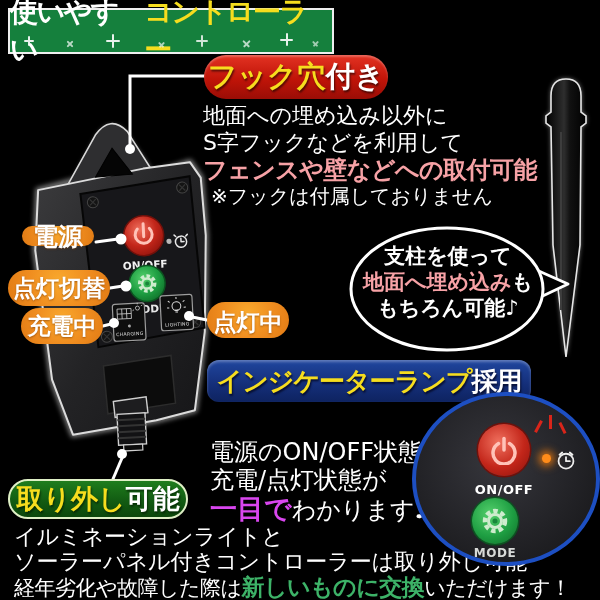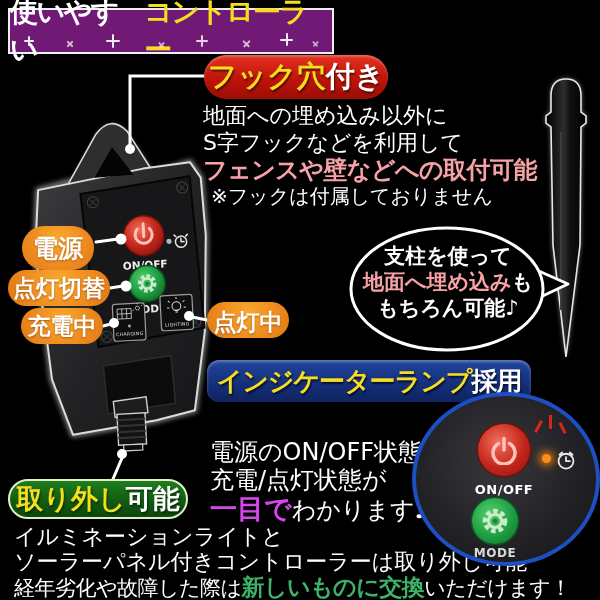--- a/index.html
+++ b/index.html
@@ -157,21 +157,21 @@
       <circle cx="189" cy="316" r="5"></circle>
       <circle cx="122" cy="454" r="5"></circle>
     </g>
 
     <g>
       <polygon points="532,268 568,284 530,302" fill="#000" stroke="#fff" stroke-width="3" stroke-linejoin="round"></polygon>
       <ellipse cx="447" cy="289" rx="96" ry="61" fill="#000" stroke="#fff" stroke-width="3"></ellipse>
     </g>
   </svg>
 
-  <div class="abs" style="left:8px;top:8px;width:322px;height:42px;background:#701a75;border:2px solid #efefef;
+  <div class="abs" style="left:8px;top:8px;width:322px;height:42px;background:#15803d;border:2px solid #efefef;
        display:flex;align-items:center;justify-content:center;font-weight:bold;font-size:28px;letter-spacing:-1.5px;z-index:2;">
     <span style="color:#fff;">使いやすい</span>
       <span style="color:#f6dd1e;">コントローラー</span>
     <span class="spark" style="left:14px;top:26px;width:10px;height:10px;"></span>
     <span class="spark d45" style="left:56px;top:30px;width:8px;height:8px;opacity:.7;"></span>
     <span class="spark" style="left:96px;top:24px;width:14px;height:14px;"></span>
     <span class="spark d45" style="left:148px;top:31px;width:7px;height:7px;opacity:.65;"></span>
     <span class="spark" style="left:186px;top:25px;width:12px;height:12px;opacity:.8;"></span>
     <span class="spark d45" style="left:232px;top:29px;width:9px;height:9px;opacity:.7;"></span>
     <span class="spark" style="left:270px;top:23px;width:13px;height:13px;"></span>
@@ -185,21 +185,21 @@
       <span class="pl">付き</span>
   </div>
 
   <div class="txt" style="left:203px;top:102px;z-index:2;">
     <p style="font-size:22px;line-height:27px;">地面への埋め込み以外に</p>
     <p style="font-size:22px;line-height:27px;">S字フックなどを利用して</p>
     <p style="font-size:24px;line-height:28px;font-weight:bold;color:#f7a2a6;letter-spacing:-0.5px;">フェンスや壁などへの取付可能</p>
     <p style="font-size:20px;line-height:25px;margin-left:8px;">※フックは付属しておりません</p>
   </div>
 
-  <div class="pill" style="left:22px;top:226px;width:72px;height:44px;font-size:25px;z-index:2;">
+  <div class="pill" style="left:22px;top:226px;width:72px;height:20px;font-size:25px;z-index:2;">
       <span>電源</span>
     </div>
   <div class="pill" style="left:8px;top:270px;width:102px;height:36px;font-size:23px;z-index:2;">
       <span>点灯切替</span>
     </div>
   <div class="pill" style="left:21px;top:308px;width:82px;height:36px;font-size:23px;z-index:2;">
       <span>充電中</span>
     </div>
   <div class="pill" style="left:207px;top:302px;width:82px;height:36px;font-size:23px;z-index:2;align-items:flex-end;">
       <span>点灯中</span>

